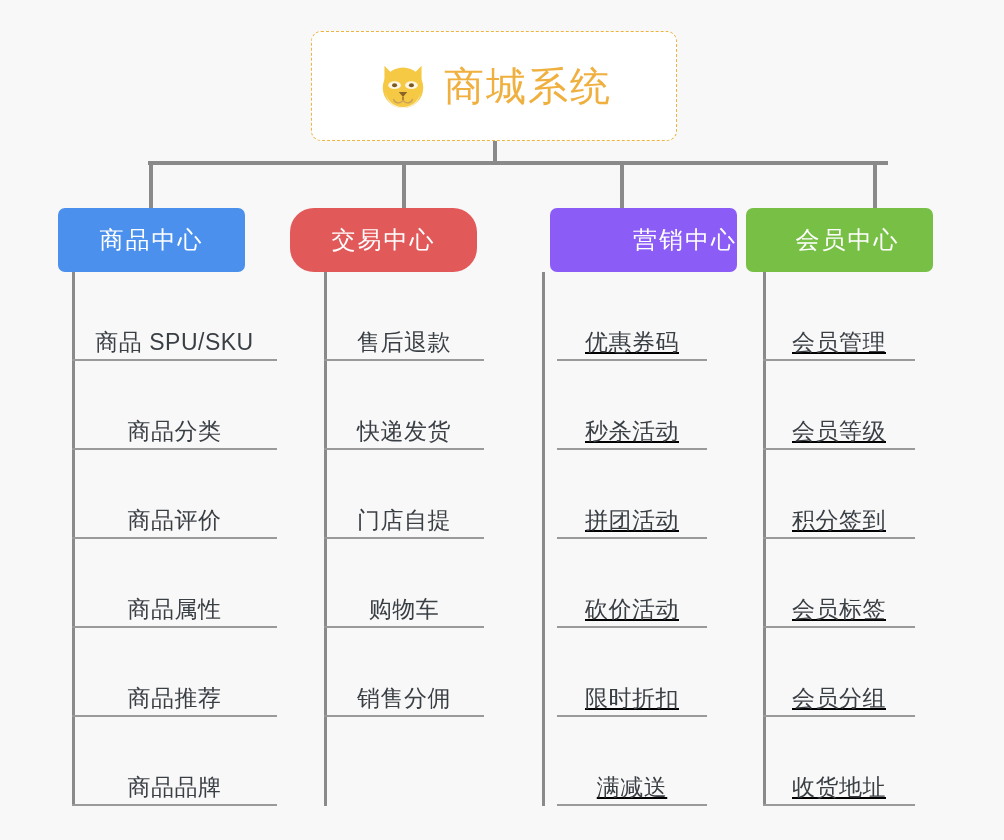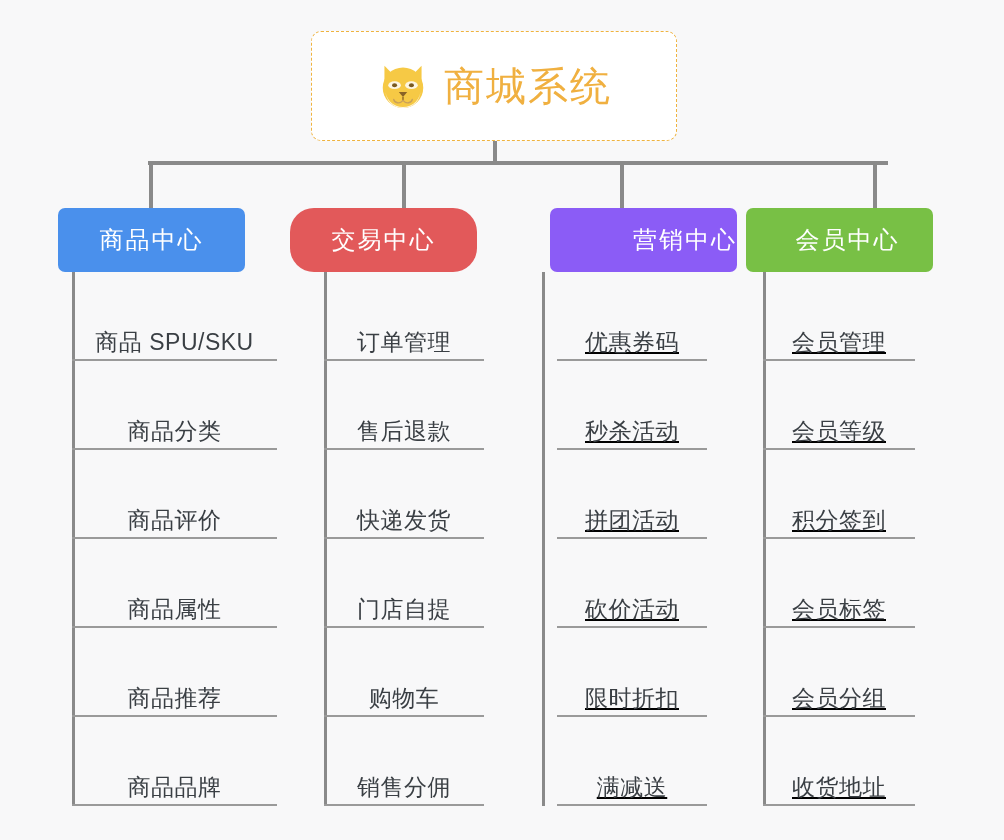--- a/index.html
+++ b/index.html
@@ -184,23 +184,20 @@
       </div>
     </div>
     <div class="branch" style="left: 0px;">
       <div class="branch-drop" style="left: 402px; background: rgb(138, 138, 138);"></div>
       <div class="branch-header" style="left: 290px; width: 187px; background: rgb(226, 89, 90); border-radius: 24px;">
         <span>交易中心</span>
       </div>
       <div class="branch-stem" style="left: 324px; height: 534px; background: rgb(138, 138, 138);"></div>
       <div class="leaf-list" style="left: 324px; width: 160px;">
         <div class="leaf">
-          <span>订单管理</span>
-        </div>
-        <div class="leaf">
           <span>售后退款</span>
         </div>
         <div class="leaf">
           <span>快递发货</span>
         </div>
         <div class="leaf">
           <span>门店自提</span>
         </div>
         <div class="leaf">
           <span>购物车</span>

